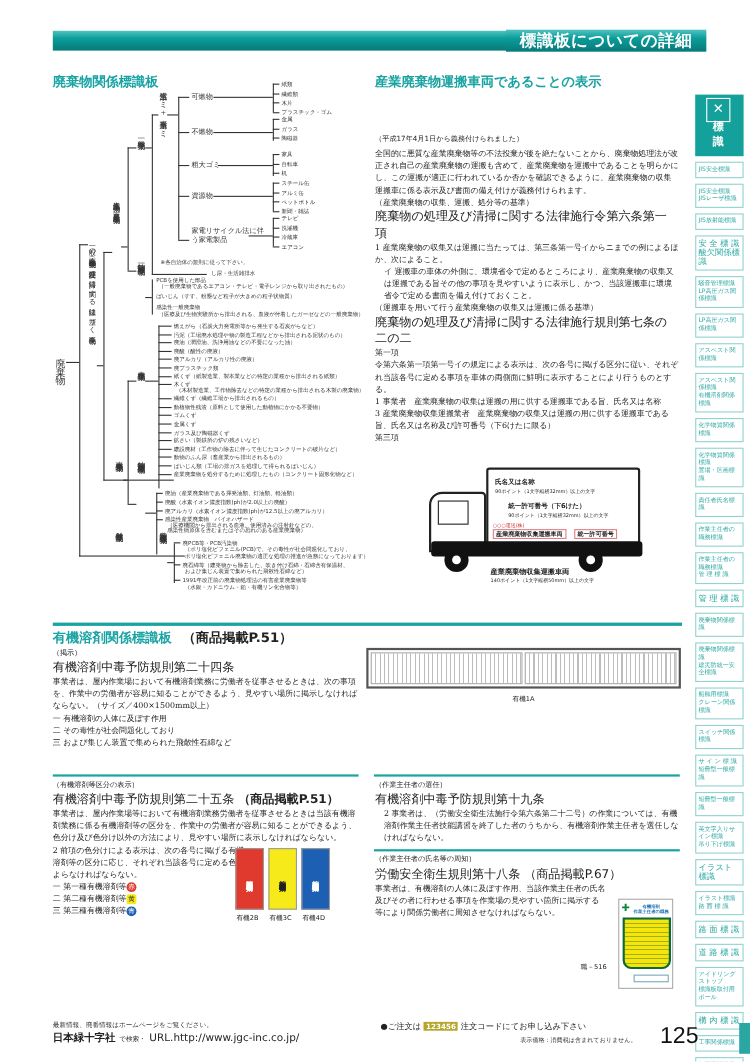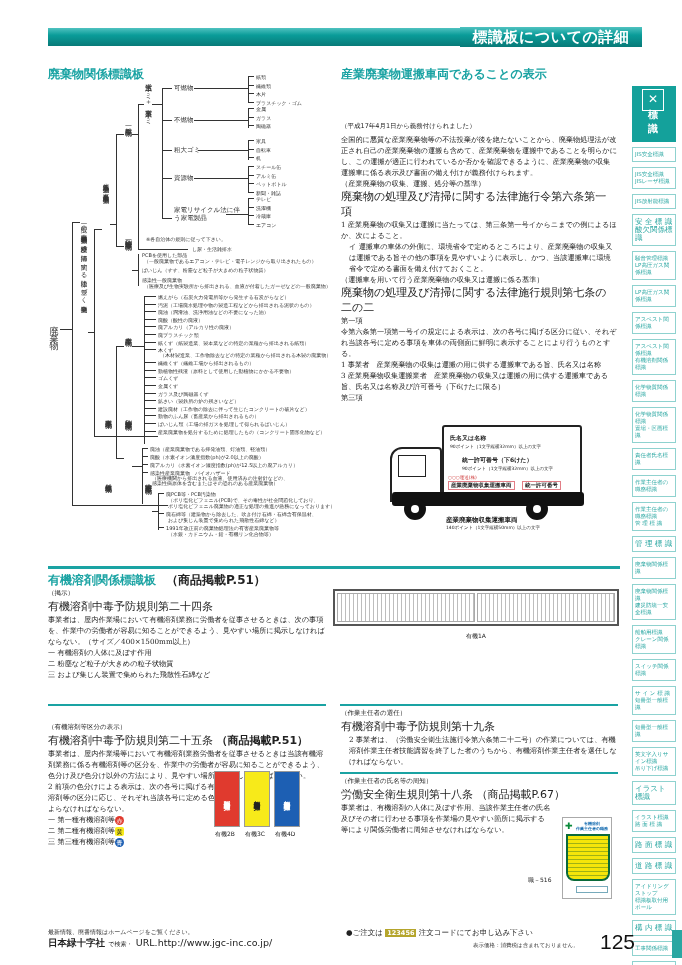--- a/index.html
+++ b/index.html
@@ -355,34 +355,34 @@
 <div class="divider" style="left:48px;top:566px;width:572px;"></div>
 
 <div class="sec-title" style="left:48px;top:572px;">
   <span>有機溶剤関係標識板</span><span class="black" style="margin-left:10px;">（商品掲載P.51）</span>
 </div>
 <div class="block" style="left:48px;top:588px;width:280px;">
   <div class="p sm">（掲示）</div>
   <div class="h">有機溶剤中毒予防規則第二十四条</div>
   <div class="p">事業者は、屋内作業場において有機溶剤業務に労働者を従事させるときは、次の事項を、作業中の労働者が容易に知ることができるよう、見やすい場所に掲示しなければならない。（サイズ／400×1500mm以上）</div>
   <div class="p">一 有機溶剤の人体に及ぼす作用</div>
-  <div class="p">二 粉塵など粒子が大きめの粒子状物質</div>
+  <div class="p">二 その毒性が社会問題化しており</div>
   <div class="p">三 および集じん装置で集められた飛散性石綿など</div>
 </div>
 
 <div class="panel">
   <div class="half" style="left:2px;"></div>
   <div class="half" style="left:142px;"></div>
 </div>
 <div class="block sm" style="left:466px;top:630px;font-size:6px;">有機1A</div>
 
 <div class="divider" style="left:48px;top:704px;width:278px;height:2px;"></div>
 <div class="divider" style="left:340px;top:704px;width:278px;height:2px;"></div>
 
-<div class="block" style="left:48px;top:708px;width:280px;margin-top:14px;">
+<div class="block" style="left:48px;top:708px;width:280px;">
   <div class="p sm">（有機溶剤等区分の表示）</div>
   <div class="h"><span>有機溶剤中毒予防規則第二十五条</span> <span style="font-family:'DejaVu Sans',sans-serif;font-weight:bold;">（商品掲載P.51）</span></div>
   <div class="p">事業者は、屋内作業場等において有機溶剤業務労働者を従事させるときは当該有機溶剤業務に係る有機溶剤等の区分を、作業中の労働者が容易に知ることができるよう、色分け及び色分け以外の方法により、見やすい場所に表示しなければならない。</div>
   <div class="p" style="width:176px;">2 前項の色分けによる表示は、次の各号に掲げる有機溶剤等の区分に応じ、それぞれ当該各号に定める色によらなければならない。</div>
   <div id="class-list" style="width:176px;">
       <div class="p"><span>一 第一種有機溶剤等</span><span class="dot" style="background: rgb(224, 58, 46);">赤</span></div>
       <div class="p"><span>二 第二種有機溶剤等</span><span class="dot y" style="background: rgb(247, 234, 26);">黄</span></div>
       <div class="p"><span>三 第三種有機溶剤等</span><span class="dot" style="background: rgb(29, 95, 179);">青</span></div>
     </div>
 </div>

